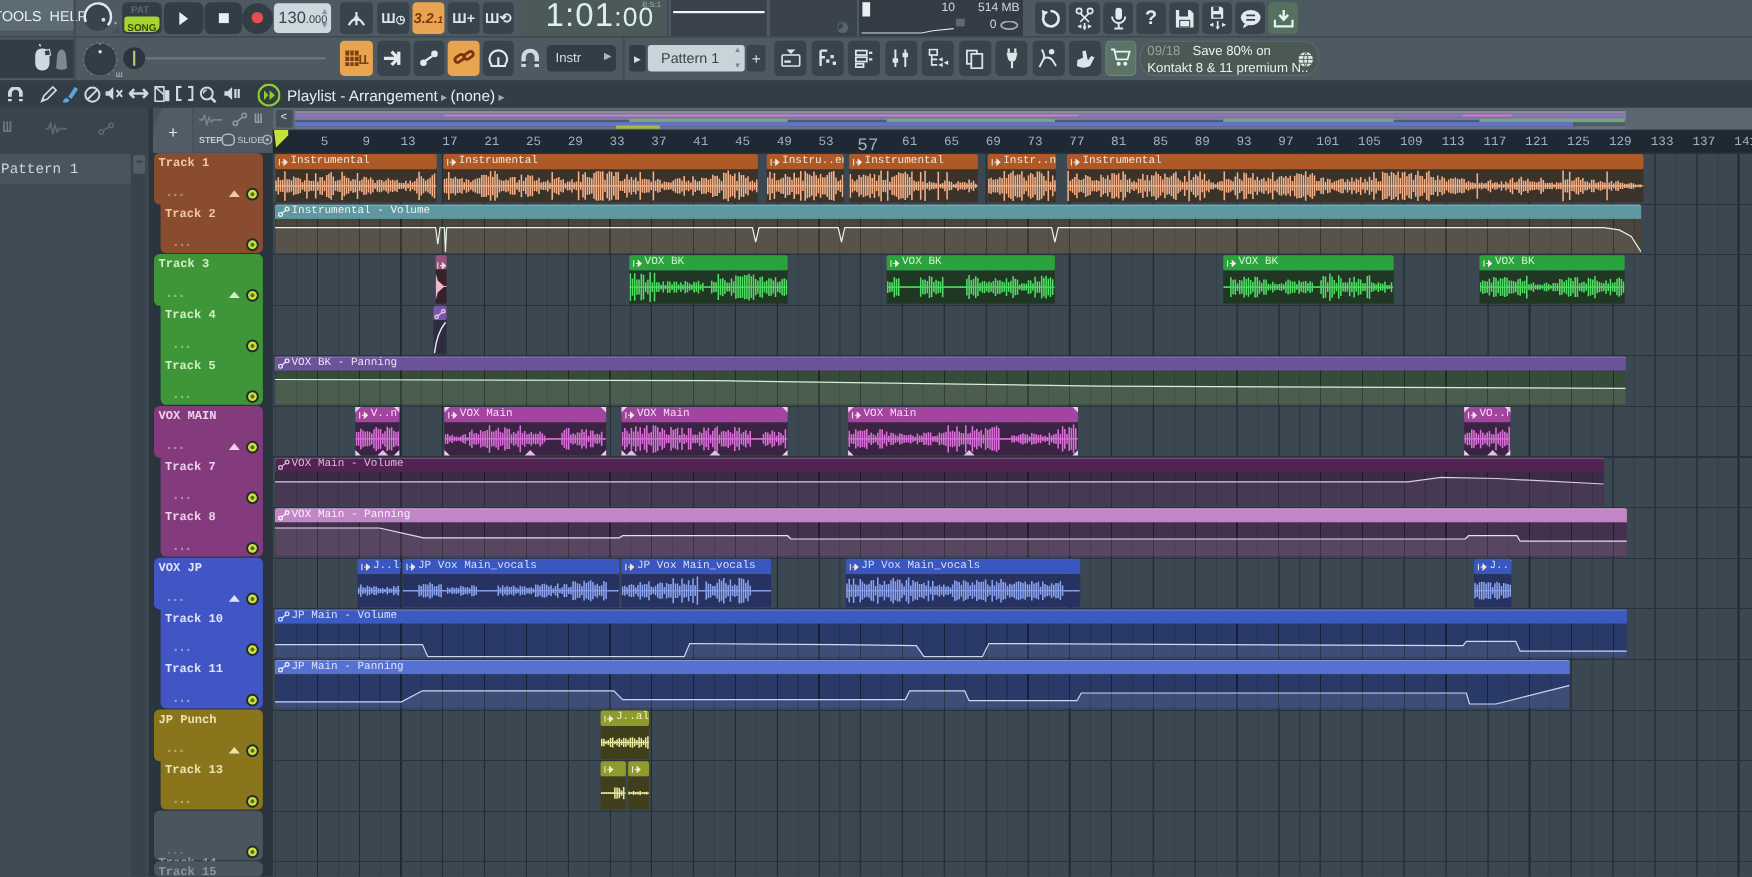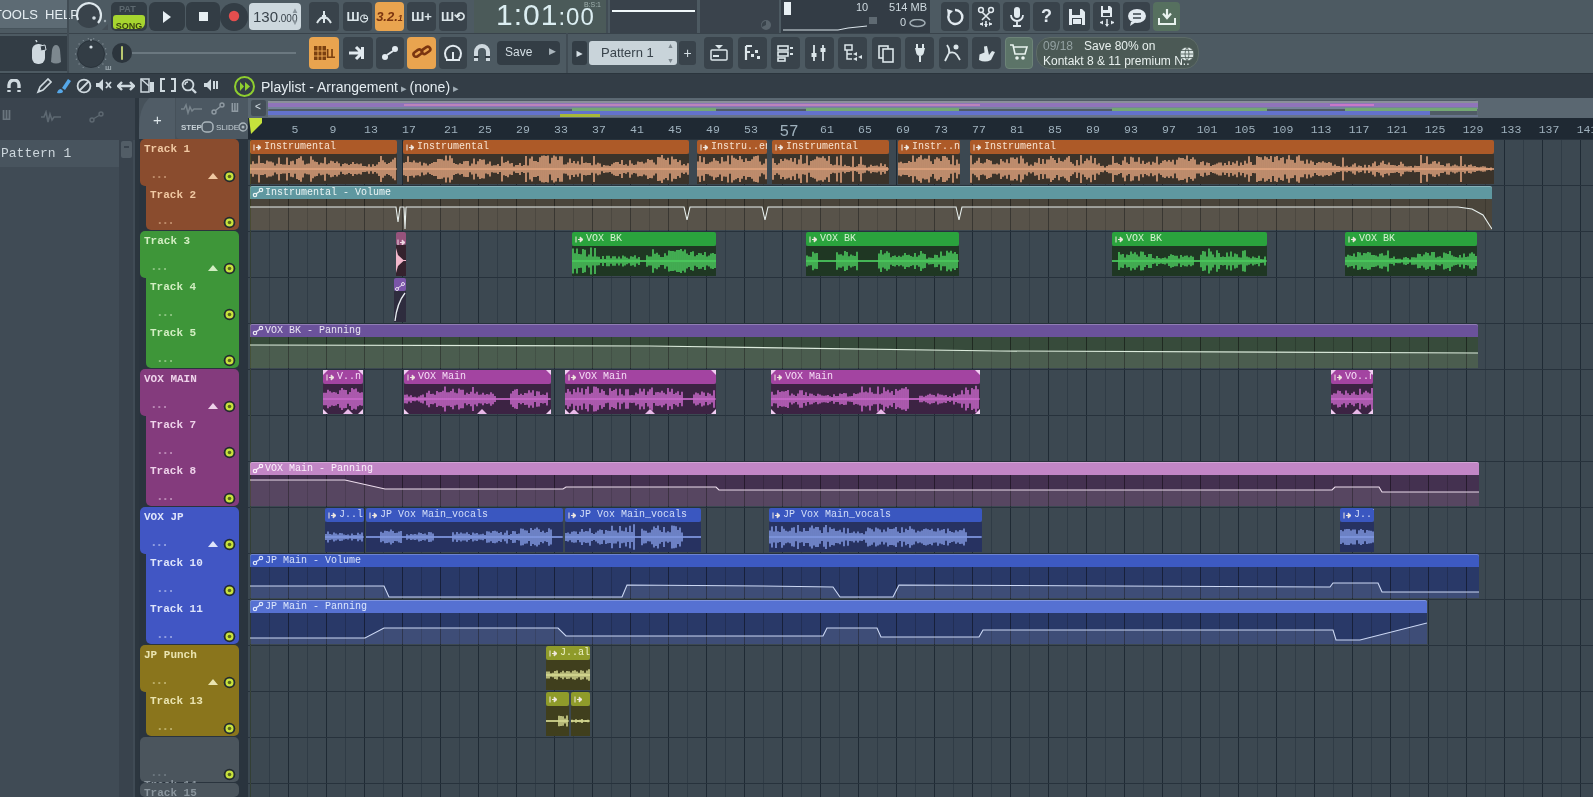--- a/index.html
+++ b/index.html
@@ -205,21 +205,21 @@
         <path d="M4,16 a8,8 0 1 1 12,0" fill="none" stroke="#e2eaf0" stroke-width="2"></path>
         <path d="M10,9 L10,16" stroke="#e2eaf0" stroke-width="2"></path>
         <path d="M3,17 h14" stroke="#e2eaf0" stroke-width="2"></path>
       </svg>
     </div>
     <svg style="position:absolute;left:472px;top:44px" width="20" height="18">
       <path d="M4,17 L4,8 a6,6 0 0 1 12,0 L16,17" fill="none" stroke="#cfd9df" stroke-width="4"></path>
       <path d="M2,13 h5 M13,13 h5" stroke="#333d45" stroke-width="2"></path>
     </svg>
     <div style="position:absolute;left:497px;top:41px;width:63px;height:24px;background:#333d45;border-radius:4px">
-      <span style="position:absolute;left:8px;top:4px;font-size:12px;color:#d5dfe5">Save</span>
+      <span style="position:absolute;left:8px;top:4px;font-size:12px;color:#d5dfe5">Instr</span>
       <span style="position:absolute;right:4px;top:5px;font-size:9px;color:#aab5bc">▶</span>
     </div>
     <div class="" style="left:566px;top:33px;width:2px;height:41px;background:#414c54"></div>
     <div style="position:absolute;left:572px;top:41px;width:15px;height:24px;background:#333d45;border-radius:3px;display:flex;align-items:center;justify-content:center">
       <span style="font-size:8px;color:#d5dfe5">▶</span>
     </div>
     <div style="position:absolute;left:589px;top:41px;width:88px;height:24px;background:#c9d4da;border-radius:3px">
       <span style="position:absolute;left:12px;top:4px;font-size:13px;color:#39434b">Pattern 1</span>
       <span style="position:absolute;right:3px;top:1px;font-size:7px;color:#7a858c">▲</span>
       <span style="position:absolute;right:3px;bottom:1px;font-size:7px;color:#7a858c">▼</span>
@@ -417,21 +417,21 @@
     <div class="" style="left:1112px;top:108px;width:155px;height:3px;background:#74a874"></div>
     <div class="" style="left:1345px;top:108px;width:132px;height:3px;background:#74a874"></div>
     <div class="" style="left:268px;top:111px;width:1162px;height:4px;background:#6372cc"></div>
     <div class="" style="left:268px;top:115px;width:1210px;height:2px;background:#68748a"></div>
     <div class="" style="left:560px;top:114px;width:40px;height:3px;background:#a8b838"></div>
     <div class="" style="left:248px;top:118px;width:1345px;height:21px;background:#1f2933"></div>
     <span class="lbl" style="left:280px;top:123px;width:30px;text-align:center;font-size:11.5px;color:#9fb1bd;font-weight:normal">5</span>
     <span class="lbl" style="left:318px;top:123px;width:30px;text-align:center;font-size:11.5px;color:#9fb1bd;font-weight:normal">9</span>
     <span class="lbl" style="left:356px;top:123px;width:30px;text-align:center;font-size:11.5px;color:#9fb1bd;font-weight:normal">13</span>
     <span class="lbl" style="left:394px;top:123px;width:30px;text-align:center;font-size:11.5px;color:#9fb1bd;font-weight:normal">17</span>
-    <span class="lbl" style="left:444px;top:123px;width:30px;text-align:left;font-size:11.5px;color:#9fb1bd;font-weight:normal">21</span>
+    <span class="lbl" style="left:424px;top:123px;width:30px;text-align:right;font-size:11.5px;color:#9fb1bd;font-weight:normal">21</span>
     <span class="lbl" style="left:470px;top:123px;width:30px;text-align:center;font-size:11.5px;color:#9fb1bd;font-weight:normal">25</span>
     <span class="lbl" style="left:508px;top:123px;width:30px;text-align:center;font-size:11.5px;color:#9fb1bd;font-weight:normal">29</span>
     <span class="lbl" style="left:546px;top:123px;width:30px;text-align:center;font-size:11.5px;color:#9fb1bd;font-weight:normal">33</span>
     <span class="lbl" style="left:584px;top:123px;width:30px;text-align:center;font-size:11.5px;color:#9fb1bd;font-weight:normal">37</span>
     <span class="lbl" style="left:622px;top:123px;width:30px;text-align:center;font-size:11.5px;color:#9fb1bd;font-weight:normal">41</span>
     <span class="lbl" style="left:660px;top:123px;width:30px;text-align:center;font-size:11.5px;color:#9fb1bd;font-weight:normal">45</span>
     <span class="lbl" style="left:698px;top:123px;width:30px;text-align:center;font-size:11.5px;color:#9fb1bd;font-weight:normal">49</span>
     <span class="lbl" style="left:736px;top:123px;width:30px;text-align:center;font-size:11.5px;color:#9fb1bd;font-weight:normal">53</span>
     <span class="lbl" style="left:774px;top:123px;width:30px;text-align:center;font-size:16px;color:#9fb1bd;font-weight:normal">57</span>
     <span class="lbl" style="left:812px;top:123px;width:30px;text-align:center;font-size:11.5px;color:#9fb1bd;font-weight:normal">61</span>
@@ -733,20 +733,36 @@
         <svg width="42" height="30" style="position:absolute;left:0;top:0">
           <line x1="0" y1="15.0" x2="42" y2="15.0" stroke="#da71da" stroke-width="1"></line>
           <path d="M1,10.8 V19.2 M3,9.3 V20.7 M5,9.4 V20.6 M7,6.4 V23.6 M9,7.0 V23.0 M11,9.4 V20.6 M13,10.7 V19.3 M15,6.6 V23.4 M17,9.2 V20.8 M19,10.9 V19.1 M21,9.2 V20.8 M23,7.8 V22.2 M25,10.5 V19.5 M27,11.1 V18.9 M29,4.7 V25.3 M31,10.2 V19.8 M33,8.5 V21.5 M35,6.7 V23.3 M37,8.4 V21.6 M39,9.4 V20.6 M41,3.9 V26.1 " stroke="#da71da" stroke-width="1.4" fill="none"></path>
         </svg>
       </div>
       <div style="position:absolute;left:0px;top:0px;width:0;height:0;border-style:solid;border-width:5px 5px 0 0;border-color:#f2cdf2 transparent transparent transparent;transform:rotate(0deg)"></div>
       <div style="position:absolute;left:37px;top:0px;width:0;height:0;border-style:solid;border-width:5px 5px 0 0;border-color:#f2cdf2 transparent transparent transparent;transform:rotate(90deg)"></div>
       <div style="position:absolute;left:0px;top:39px;width:0;height:0;border-style:solid;border-width:5px 5px 0 0;border-color:#f2cdf2 transparent transparent transparent;transform:rotate(270deg)"></div>
       <div style="position:absolute;left:37px;top:39px;width:0;height:0;border-style:solid;border-width:5px 5px 0 0;border-color:#f2cdf2 transparent transparent transparent;transform:rotate(180deg)"></div>
     </div>
+    <div style="position:absolute;left:250px;top:416px;width:1208px;height:44px">
+      <div style="position:absolute;left:0;top:0;width:1208px;height:13px;background:#512353;border-radius:2px 2px 0 0;display:flex;overflow:hidden;box-shadow:inset 0 1px 0 rgba(255,255,255,0.25)">
+        <svg width="12" height="11" style="margin:1px 1px 0 2px;flex:none">
+          <circle cx="3" cy="8" r="1.7" fill="none" stroke="#d9b9d9" stroke-width="1.2"></circle>
+          <circle cx="9" cy="3" r="1.7" fill="none" stroke="#d9b9d9" stroke-width="1.2"></circle>
+          <line x1="4.2" y1="6.8" x2="7.8" y2="4.2" stroke="#d9b9d9" stroke-width="1.2"></line>
+        </svg>
+        <span style="font:10px 'Liberation Mono',monospace;color:#d9b9d9;line-height:13px;white-space:nowrap;letter-spacing:0px">VOX Main - Volume</span>
+      </div>
+      <div style="position:absolute;left:0;top:13px;width:1208px;height:31px;background:#3a2b46;background-image:repeating-linear-gradient(90deg,rgba(0,0,0,0.32) 0 1px,transparent 1px 38px),repeating-linear-gradient(90deg,rgba(0,0,0,0.18) 0 1px,transparent 1px 19px);background-position:0px 0,0px 0;overflow:hidden">
+        <svg width="1208" height="31" style="position:absolute;left:0;top:0">
+          <polygon points="0.0,9.0 1030.0,9.0 1060.0,5.0 1110.0,6.0 1208.0,11.0 1208.0,31 0.0,31" fill="rgba(255,255,255,0.07)"></polygon>
+          <polyline points="0.0,9.0 1030.0,9.0 1060.0,5.0 1110.0,6.0 1208.0,11.0" fill="none" stroke="#e0c8e0" stroke-width="1.1"></polyline>
+        </svg>
+      </div>
+    </div>
     <div style="position:absolute;left:250px;top:462px;width:1229px;height:44px">
       <div style="position:absolute;left:0;top:0;width:1229px;height:13px;background:#c286c6;border-radius:2px 2px 0 0;display:flex;overflow:hidden;box-shadow:inset 0 1px 0 rgba(255,255,255,0.25)">
         <svg width="12" height="11" style="margin:1px 1px 0 2px;flex:none">
           <circle cx="3" cy="8" r="1.7" fill="none" stroke="#fbeffb" stroke-width="1.2"></circle>
           <circle cx="9" cy="3" r="1.7" fill="none" stroke="#fbeffb" stroke-width="1.2"></circle>
           <line x1="4.2" y1="6.8" x2="7.8" y2="4.2" stroke="#fbeffb" stroke-width="1.2"></line>
         </svg>
         <span style="font:10px 'Liberation Mono',monospace;color:#fbeffb;line-height:13px;white-space:nowrap;letter-spacing:0px">VOX Main - Panning</span>
       </div>
       <div style="position:absolute;left:0;top:13px;width:1229px;height:31px;background:#443150;background-image:repeating-linear-gradient(90deg,rgba(0,0,0,0.32) 0 1px,transparent 1px 38px),repeating-linear-gradient(90deg,rgba(0,0,0,0.18) 0 1px,transparent 1px 19px);background-position:0px 0,0px 0;overflow:hidden">

